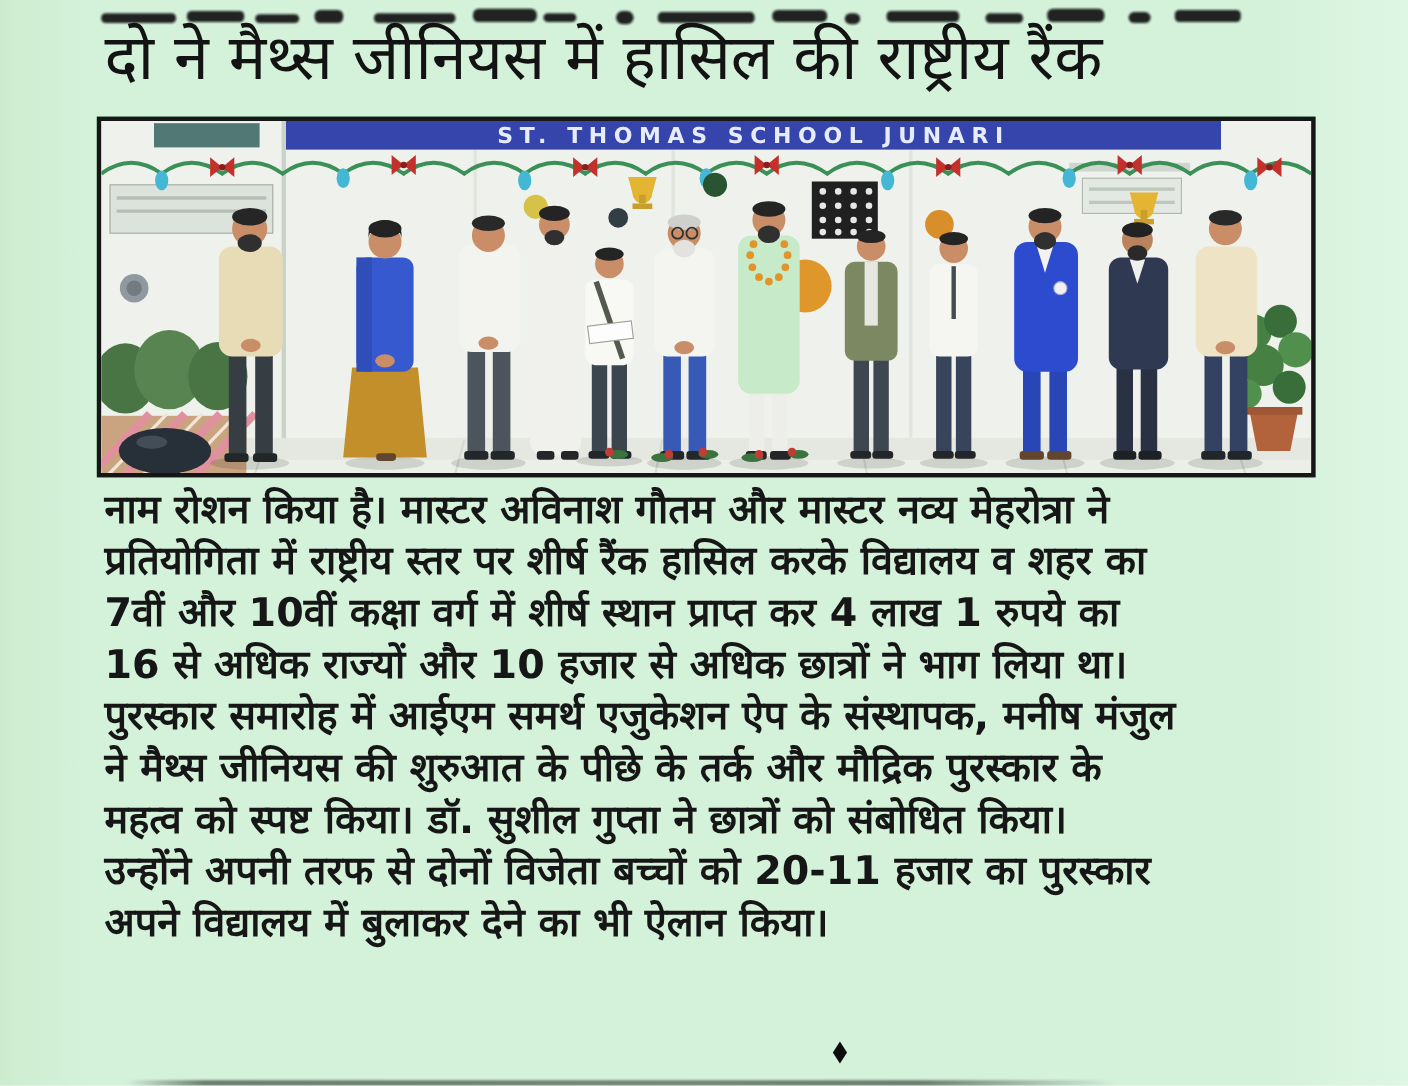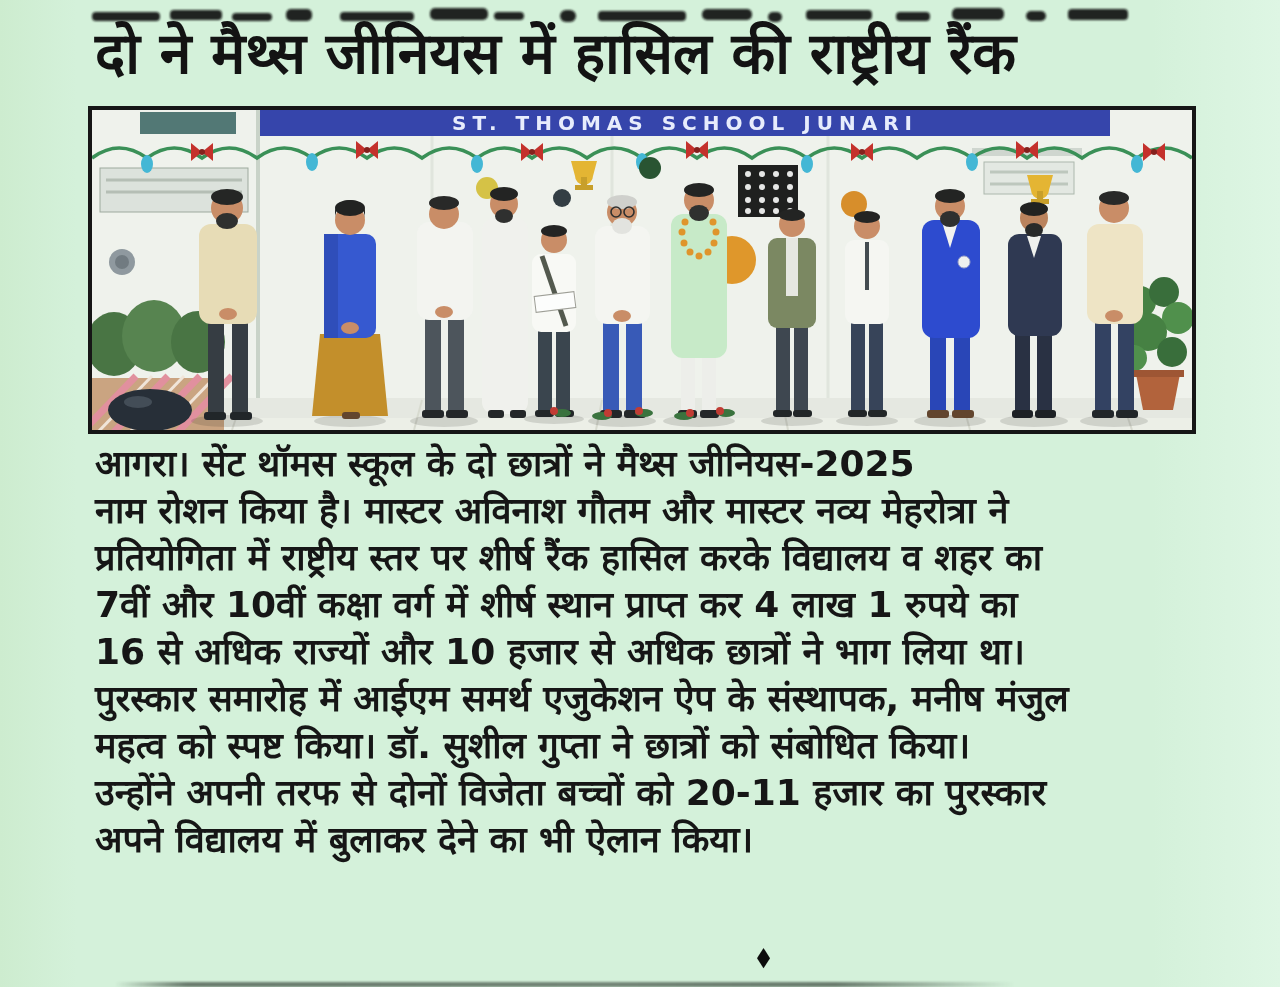--- a/index.html
+++ b/index.html
@@ -7,21 +7,21 @@
     width:1280px;height:987px;overflow:hidden;position:relative;
     background:linear-gradient(90deg,#cdeccf 0%,#d4f1da 6%,#d4f1da 90%,#def6e4 100%);
     font-family:"DejaVu Sans","Liberation Sans",sans-serif;
   }
   .page{position:absolute;inset:0;}
   
   .top-crop{position:absolute;left:90px;top:0;width:1060px;height:26px;overflow:hidden;}
   
   .headline{
     position:absolute;left:95px;top:16px;width:1110px;margin:0;
-    font-size:57px;line-height:74px;font-weight:700;color:#131313;
+    font-size:57px;line-height:74px;font-weight:400;color:#131313;
     white-space:nowrap;letter-spacing:0px;
   }
   
   .photo{
     position:absolute;left:88px;top:106px;width:1100px;height:320px;margin:0;
     border:4px solid #161616;background:#86efac;box-sizing:content-box;overflow:hidden;
   }
   .photo svg{display:block;width:100%;height:100%;}
   
   .body-text{position:absolute;left:95px;top:440px;width:1120px;color:#161616;}
@@ -401,26 +401,26 @@
           <circle cx="598" cy="303" r="4" fill="#c03028"></circle>
         <ellipse cx="634" cy="303" rx="9" ry="4" fill="#2f6b33"></ellipse>
           <circle cx="628" cy="301" r="4" fill="#c03028"></circle>
       </g>
 
       <rect x="0" y="0" width="1100" height="320" fill="#cfe8cf" opacity="0.07"></rect>
     </svg>
   </figure>
 
   <div class="body-text">
-    <div class="line"><span class="dateline">आगरा।</span> <span>सेंट थॉमस स्कूल के दो छात्रों ने मैथ्स जीनियस-2025</span></div>
     <div class="line">नाम रोशन किया है। मास्टर अविनाश गौतम और मास्टर नव्य मेहरोत्रा ने</div>
     <div class="line">प्रतियोगिता में राष्ट्रीय स्तर पर शीर्ष रैंक हासिल करके विद्यालय व शहर का</div>
     <div class="line">7वीं और 10वीं कक्षा वर्ग में शीर्ष स्थान प्राप्त कर 4 लाख 1 रुपये का</div>
     <div class="line">16 से अधिक राज्यों और 10 हजार से अधिक छात्रों ने भाग लिया था।</div>
     <div class="line">पुरस्कार समारोह में आईएम समर्थ एजुकेशन ऐप के संस्थापक, मनीष मंजुल</div>
+    <div class="line">ने मैथ्स जीनियस की शुरुआत के पीछे के तर्क और मौद्रिक पुरस्कार के</div>
     <div class="line">महत्व को स्पष्ट किया। डॉ. सुशील गुप्ता ने छात्रों को संबोधित किया।</div>
     <div class="line">उन्होंने अपनी तरफ से दोनों विजेता बच्चों को 20-11 हजार का पुरस्कार</div>
     <div class="line">अपने विद्यालय में बुलाकर देने का भी ऐलान किया।</div>
   </div>
 
   <div class="end-mark">◆</div>
 
   <div class="bottom-crop"></div>
 </div>
 

